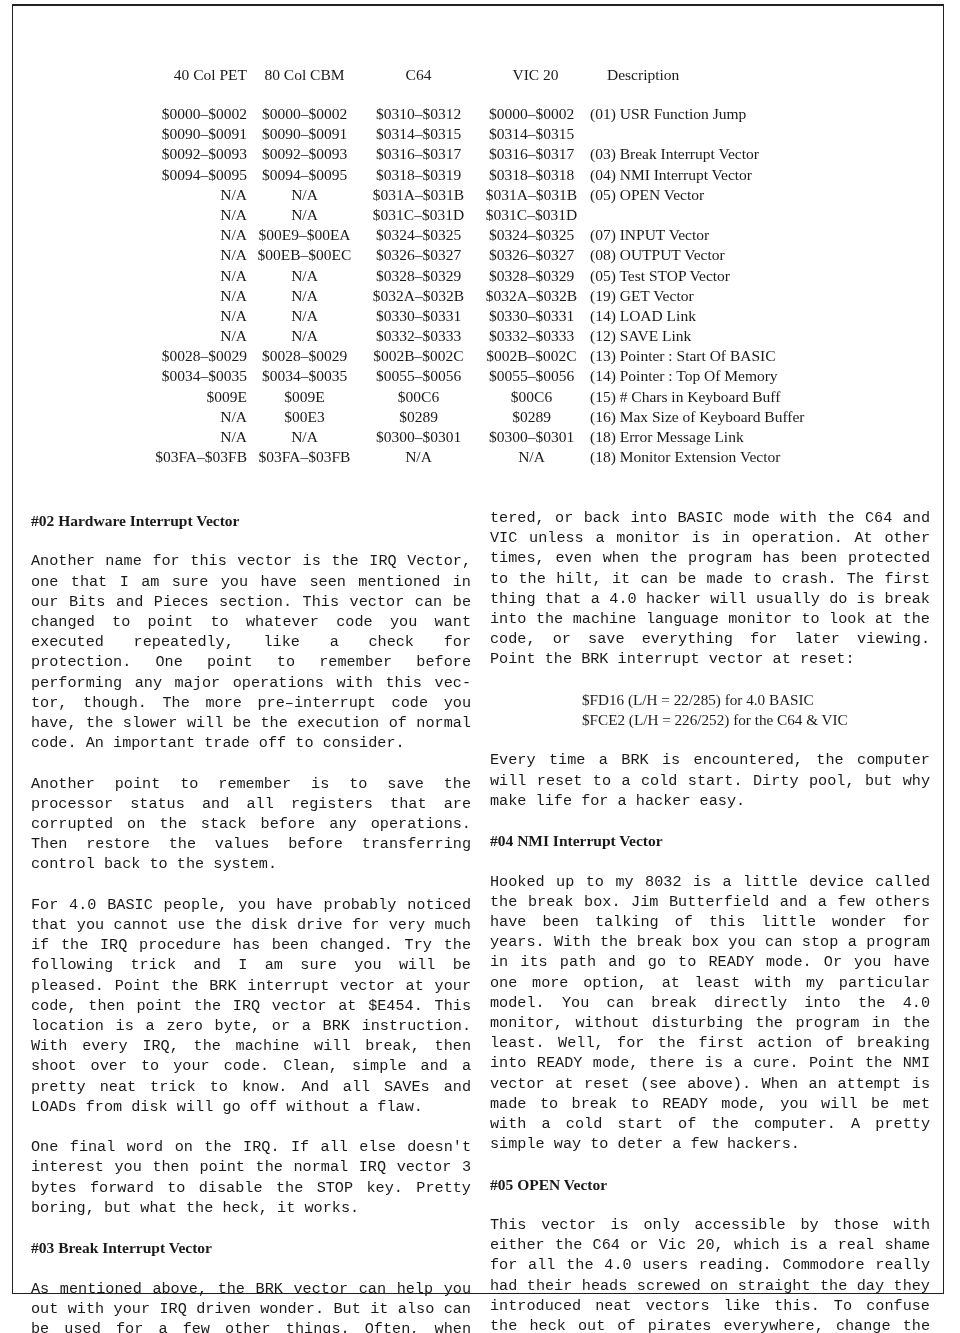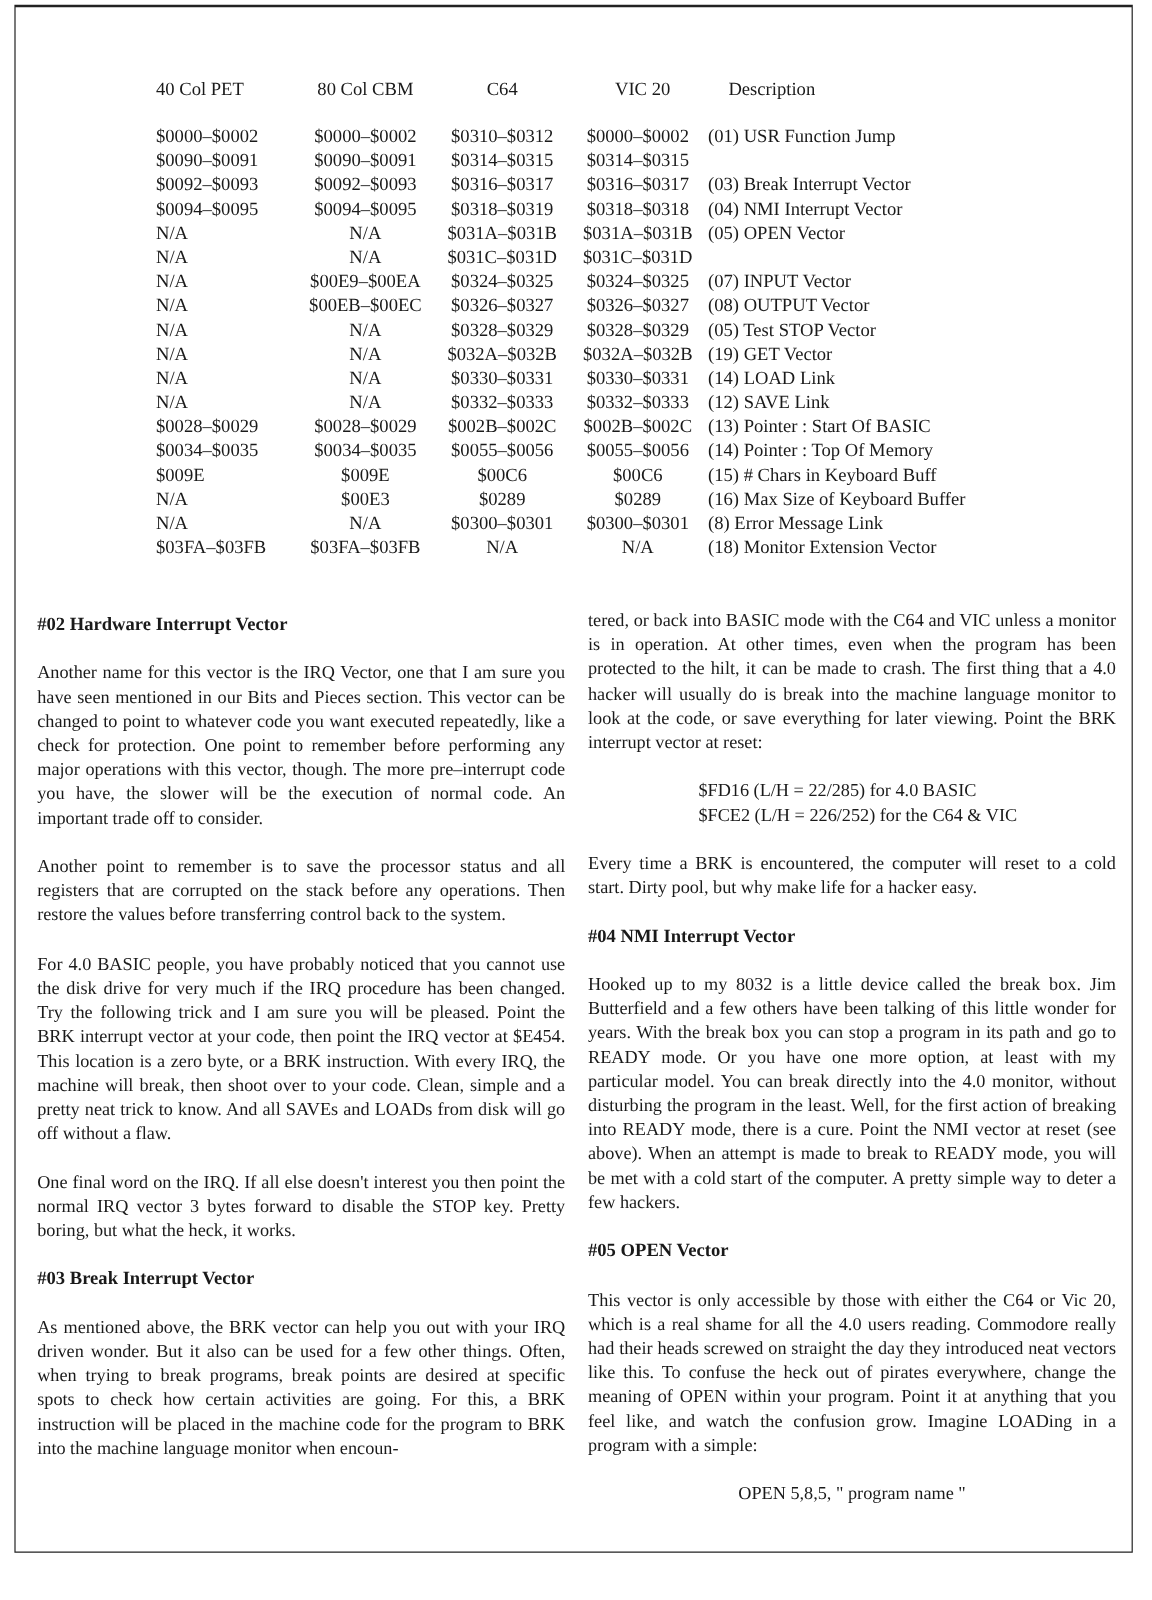--- a/index.html
+++ b/index.html
@@ -9,33 +9,33 @@
     color: #1a1a1a;
   }
   .frame {
     position: absolute; left: 12px; top: 4px; width: 932px; height: 1290px;
     border: 1.5px solid #222; border-top-width: 2px; box-sizing: border-box;
   }
   
   .vec-table { position: absolute; left: 130px; top: 64px; width: 720px; }
   .vt-row { display: flex; height: 20.2px; line-height: 20.2px; font-size: 15.5px; white-space: nowrap; }
   .vt-head { height: 22px; line-height: 22px; margin-bottom: 18px; font-size: 15.5px; display: flex; }
-  .c1 { width: 117px; text-align: left; }
+  .c1 { width: 117px; text-align: right; }
   .c2 { width: 115px; text-align: center; }
   .c3 { width: 113px; text-align: center; }
   .c4 { width: 113px; text-align: center; }
   .c5 { flex: 1; text-align: left; padding-left: 2px; }
   .vt-head .c5 { padding-left: 15px; }
   .vt-head .c4 { padding-left: 4px; }
 
   
   .col { position: absolute; width: 440px; font-size: 15.2px; line-height: 20.2px; text-align: justify; }
   .col-left { left: 31px; top: 511px; }
   .col-right { left: 490px; top: 508px; }
-  .col p { margin: 0 0 20.2px 0; hyphens: manual; }
+  .col p { margin: 0 0 20.2px 0; hyphens: manual; font-family: Liberation Mono, monospace; }
   .col h3 { margin: 0 0 20.2px 0; font-size: 15.5px; font-weight: bold; line-height: 20.2px; }
   .col .indented { text-align: left; padding-left: 92px; margin-bottom: 20.2px; }
   .col .indented div { line-height: 20.2px; }
   .col .center { text-align: center; margin: 0; }
   .col p.noend { margin-bottom: 0; }
 
   
   .footer {
     position: absolute; left: 12px; top: 1349px; width: 941px; height: 19px;
     border: 1.5px solid #222; box-sizing: border-box;
@@ -168,21 +168,21 @@
         <div class="c2">$00E3</div>
         <div class="c3">$0289</div>
         <div class="c4">$0289</div>
         <div class="c5">(16) Max Size of Keyboard Buffer</div>
       </div>
       <div class="vt-row">
         <div class="c1">N/A</div>
         <div class="c2">N/A</div>
         <div class="c3">$0300–$0301</div>
         <div class="c4">$0300–$0301</div>
-        <div class="c5">(8) Error Message Link</div>
+        <div class="c5">(18) Error Message Link</div>
       </div>
       <div class="vt-row">
         <div class="c1">$03FA–$03FB</div>
         <div class="c2">$03FA–$03FB</div>
         <div class="c3">N/A</div>
         <div class="c4">N/A</div>
         <div class="c5">(18) Monitor Extension Vector</div>
       </div>
     </div>
 </div>

